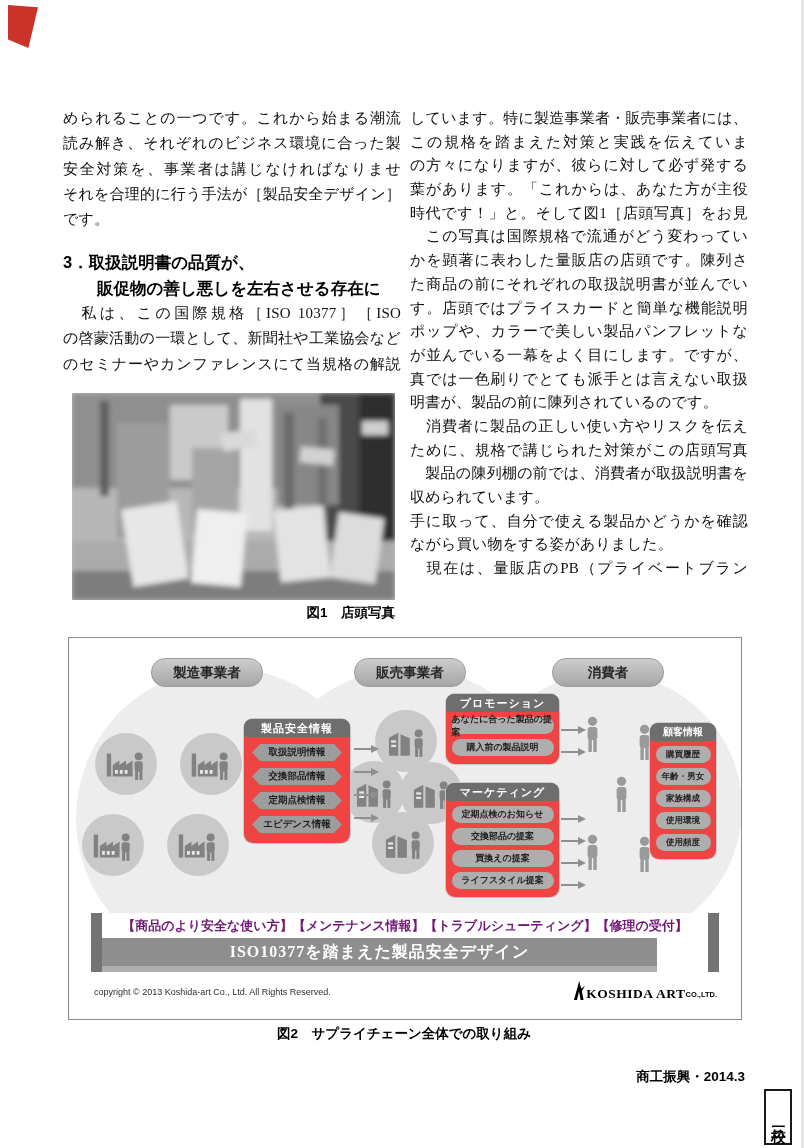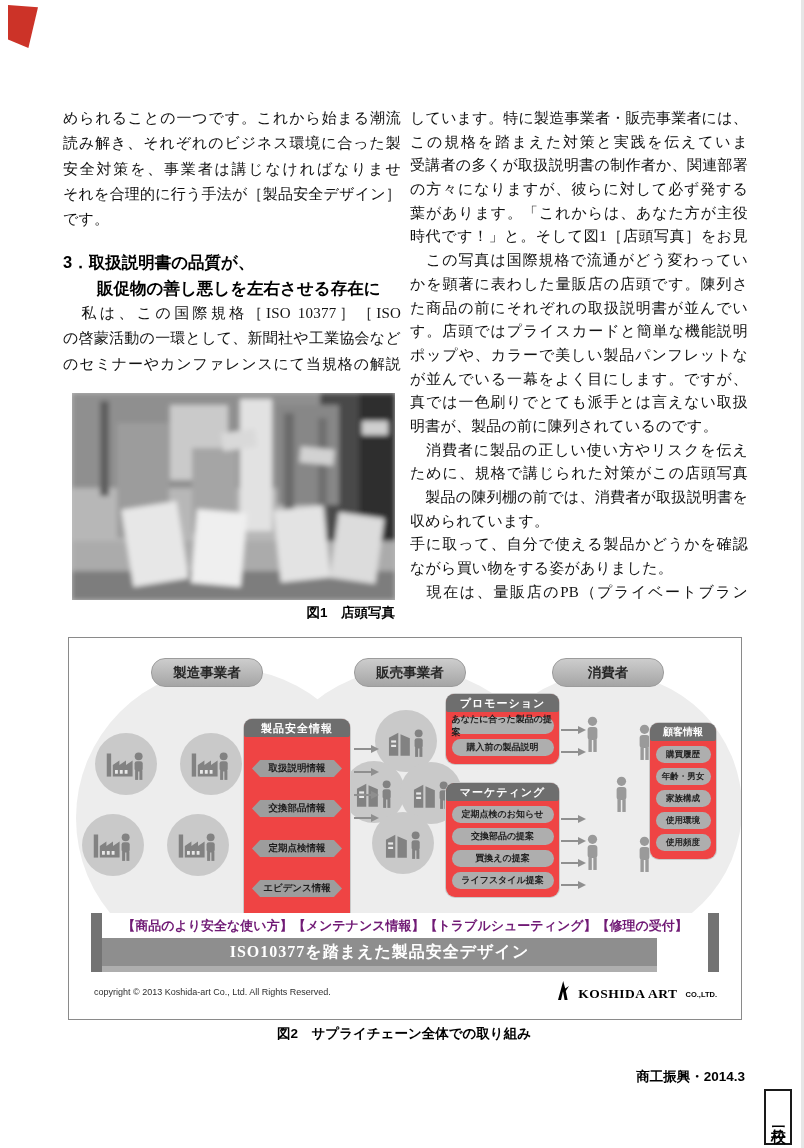--- a/index.html
+++ b/index.html
@@ -34,38 +34,38 @@
          display:flex;align-items:center;justify-content:center;
          font-family:"Liberation Serif",serif;font-weight:bold;font-size:13.5px;color:#262626;}
   .ic{position:absolute;width:62px;height:62px;border-radius:50%;background:#c9c9c9;
       display:flex;align-items:center;justify-content:center;}
   .ic svg{fill:#828282;}
   .solo svg{fill:#9a9a9a;}
   .solo{position:absolute;}
   .sbox{position:absolute;border-radius:9px;background:#ef4444;box-shadow:0 0 0 1px #c9c9c9;padding-bottom:3px;}
   .bh{height:18px;margin:0 0 3px 0;background:#6e6e6e;color:#fff;border-radius:8px 8px 2px 2px;
       display:flex;align-items:center;justify-content:center;font-weight:bold;font-size:11px;letter-spacing:1px;}
-  .hex{height:17px;margin:23px auto;width:90px;background:#9d9d9d;
+  .hex{height:17px;margin:7px auto;width:90px;background:#9d9d9d;
        clip-path:polygon(9% 0,91% 0,100% 50%,91% 100%,9% 100%,0 50%);
        display:flex;align-items:center;justify-content:center;font-size:9.5px;font-weight:bold;color:#1c1c1c;}
   .pill{height:17px;margin:5px auto;background:#aeaeae;border-radius:9px;
         display:flex;align-items:center;justify-content:center;font-size:9px;font-weight:bold;color:#222;}
   .pw{width:102px;} .pc{width:55px;font-size:8.5px;}
   .arr{position:absolute;width:22px;height:0;border-top:2px solid #8f8f8f;}
   .arr:after{content:"";position:absolute;right:-3px;top:-5px;width:0;height:0;
              border-left:8px solid #8f8f8f;border-top:4px solid transparent;border-bottom:4px solid transparent;}
   .bbar{position:absolute;top:275px;width:11px;height:59px;background:#737373;}
   .banner1{position:absolute;left:33px;top:275px;width:606px;height:25px;background:#fff;
            display:flex;align-items:center;justify-content:center;
            font-family:"Liberation Serif",serif;font-weight:bold;font-size:13px;color:#701a75;}
   .banner2{position:absolute;left:33px;top:300px;width:555px;height:28px;background:#8e8e8e;
            border-bottom:6px solid #aeaeae;display:flex;align-items:center;justify-content:center;
            font-family:"Liberation Serif",serif;font-weight:bold;font-size:16px;letter-spacing:1px;color:#fff;}
   .cpy{position:absolute;left:25px;top:349px;font-size:9px;color:#2e2e2e;}
-  .logo{position:absolute;right:24px;top:342px;display:flex;align-items:flex-end;gap:8px;color:#000;}
+  .logo{position:absolute;right:24px;top:342px;display:flex;align-items:flex-end;gap:0;color:#000;}
   .logo .nm{font-family:"Liberation Serif",serif;font-weight:bold;font-size:13.5px;letter-spacing:.5px;line-height:1;}
   .logo .sfx{font-size:7.5px;font-weight:bold;line-height:1.4;}
   .figcap2{position:absolute;left:68px;top:1025px;width:672px;text-align:center;
            font-family:"Liberation Sans",sans-serif;font-weight:bold;font-size:13.5px;color:#000;}
   .pagenum{position:absolute;left:0;top:1071px;width:804px;text-align:center;font-size:13.5px;color:#222;}
   .journal{position:absolute;right:59px;top:1068px;font-family:"Liberation Sans",sans-serif;
            font-weight:bold;font-size:13.5px;color:#000;}
   .proof{position:absolute;left:764px;top:1089px;width:24px;height:52px;border:2px solid #1a1a1a;
          display:flex;align-items:center;justify-content:center;writing-mode:vertical-rl;
          font-size:15px;font-weight:bold;letter-spacing:3px;color:#000;background:#fff;}
@@ -156,21 +156,20 @@
         <rect x="228" y="55" width="34" height="16" fill="#d2d2d2" transform="rotate(6 245 63)"></rect>
         <rect x="290" y="28" width="26" height="14" fill="#cfcfcf"></rect>
       </g>
     </svg>
   </div>
   <div class="figcap1">図1　店頭写真</div>
 
   <div class="rc">
     <div class="tl">しています。特に製造事業者・販売事業者には、</div>
     <div class="tl">この規格を踏まえた対策と実践を伝えています。</div>
-    <div class="tl">受講者の多くが取扱説明書の制作者か、関連部署</div>
     <div class="tl">の方々になりますが、彼らに対して必ず発する言</div>
     <div class="tl">葉があります。「これからは、あなた方が主役の</div>
     <div class="tl">時代です！」と。そして図1［店頭写真］をお見</div>
     <div class="tl">　この写真は国際規格で流通がどう変わっていく</div>
     <div class="tl">かを顕著に表わした量販店の店頭です。陳列され</div>
     <div class="tl">た商品の前にそれぞれの取扱説明書が並んでいま</div>
     <div class="tl">す。店頭ではプライスカードと簡単な機能説明の</div>
     <div class="tl">ポップや、カラーで美しい製品パンフレットなど</div>
     <div class="tl">が並んでいる一幕をよく目にします。ですが、写</div>
     <div class="tl">真では一色刷りでとても派手とは言えない取扱説</div>

